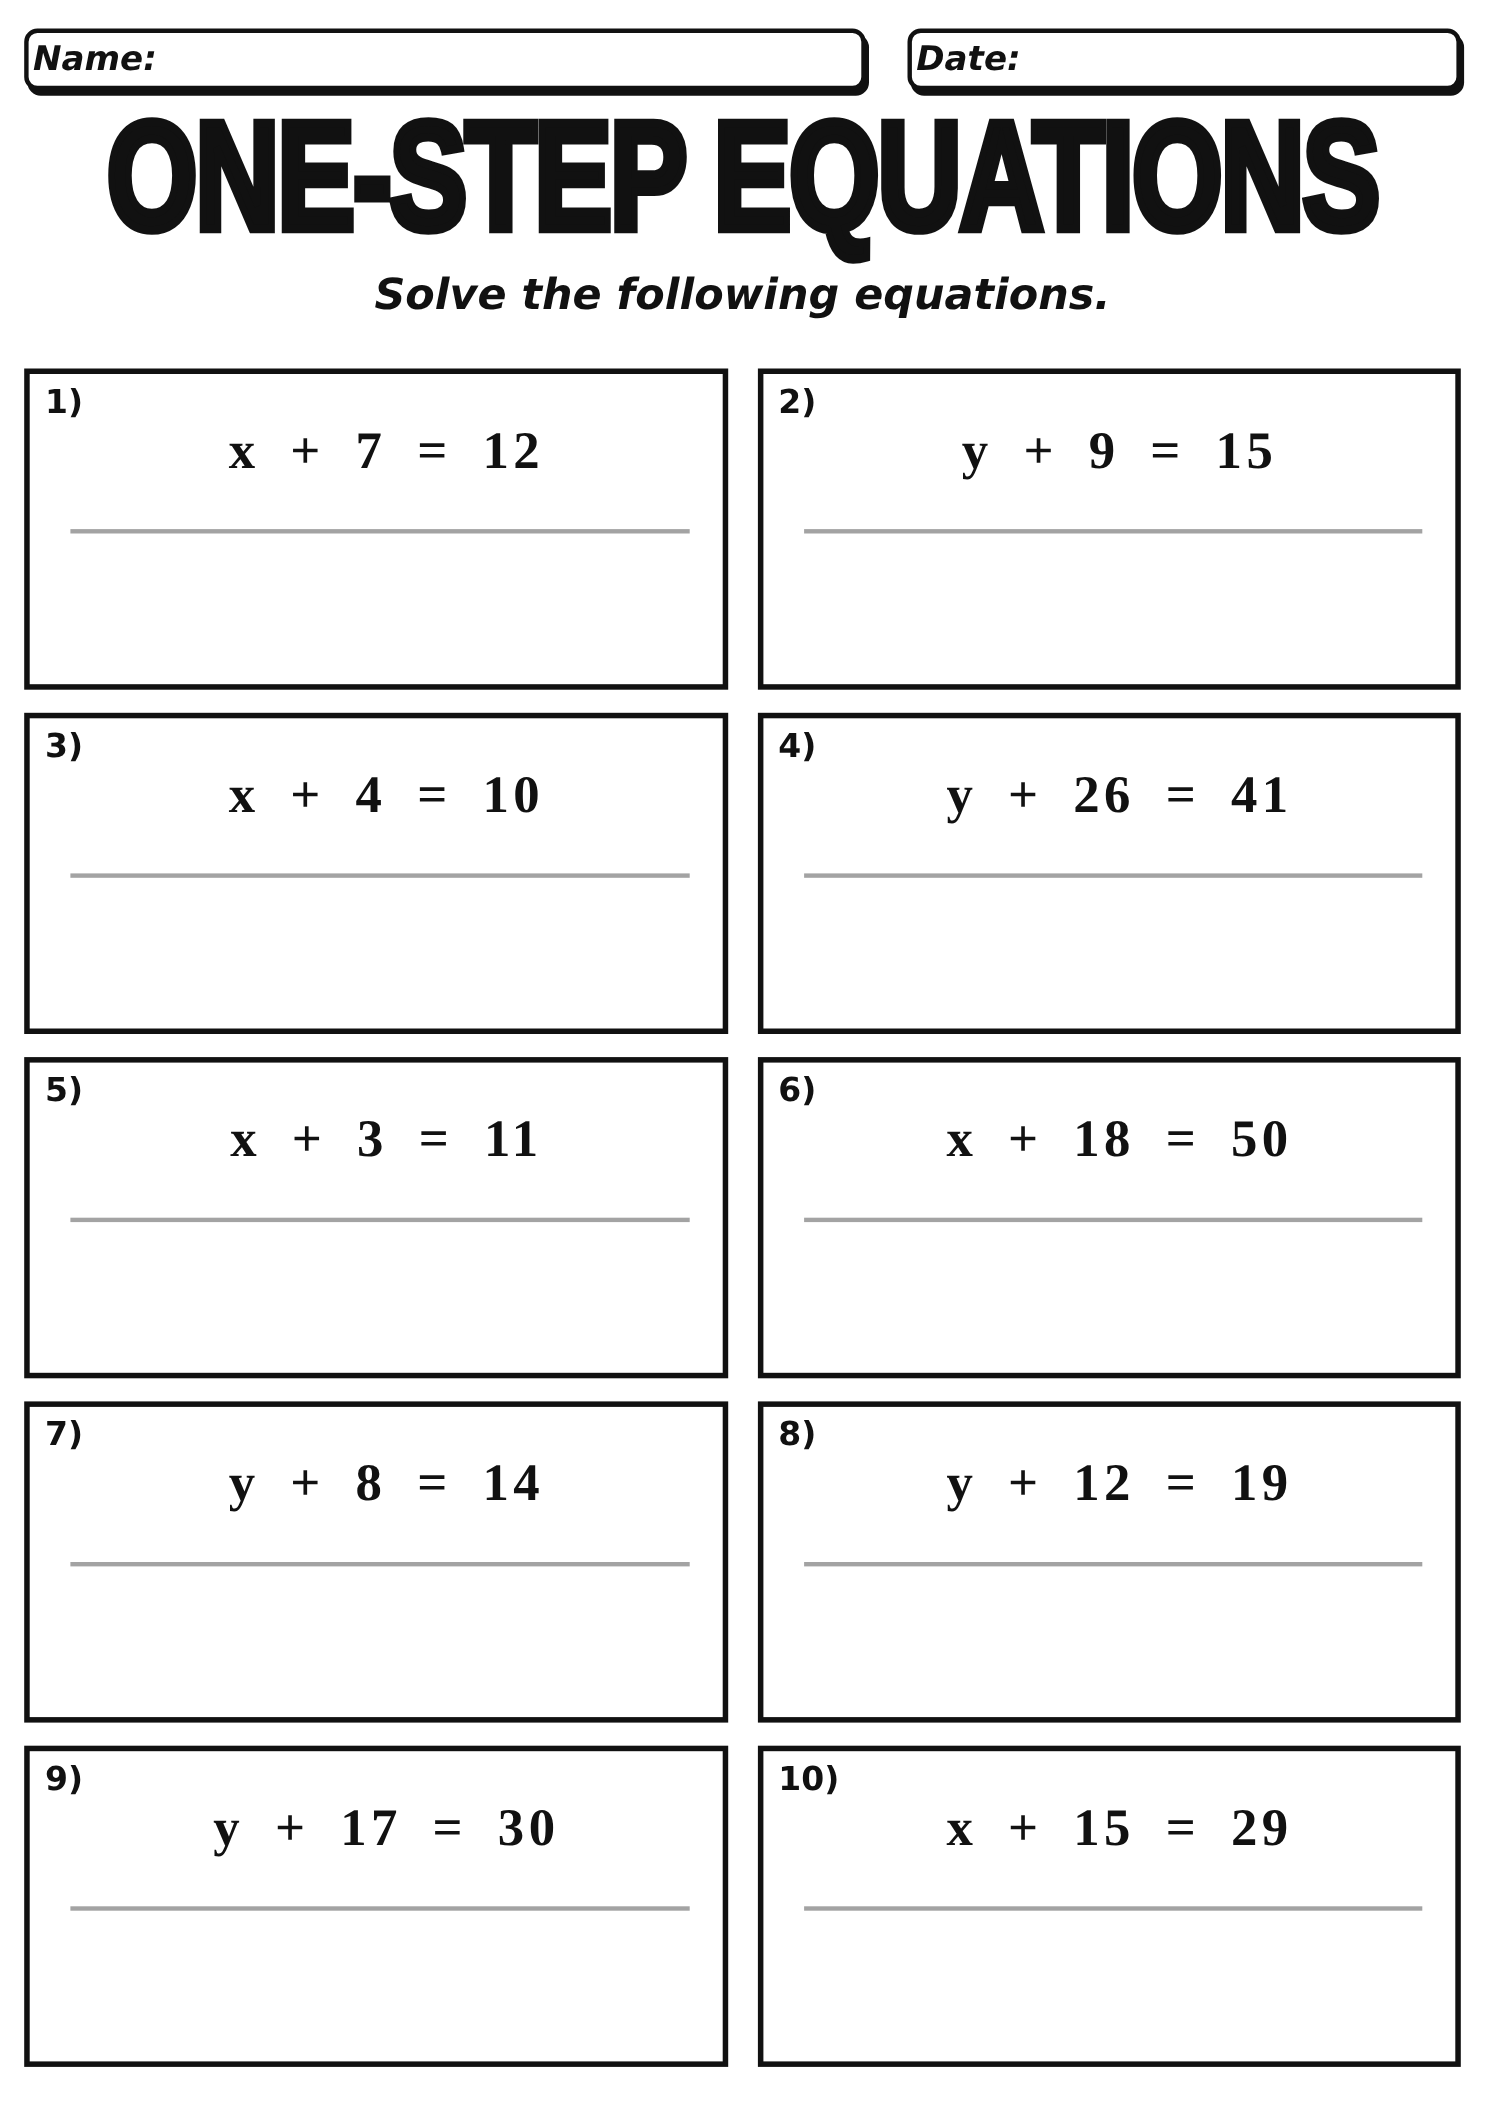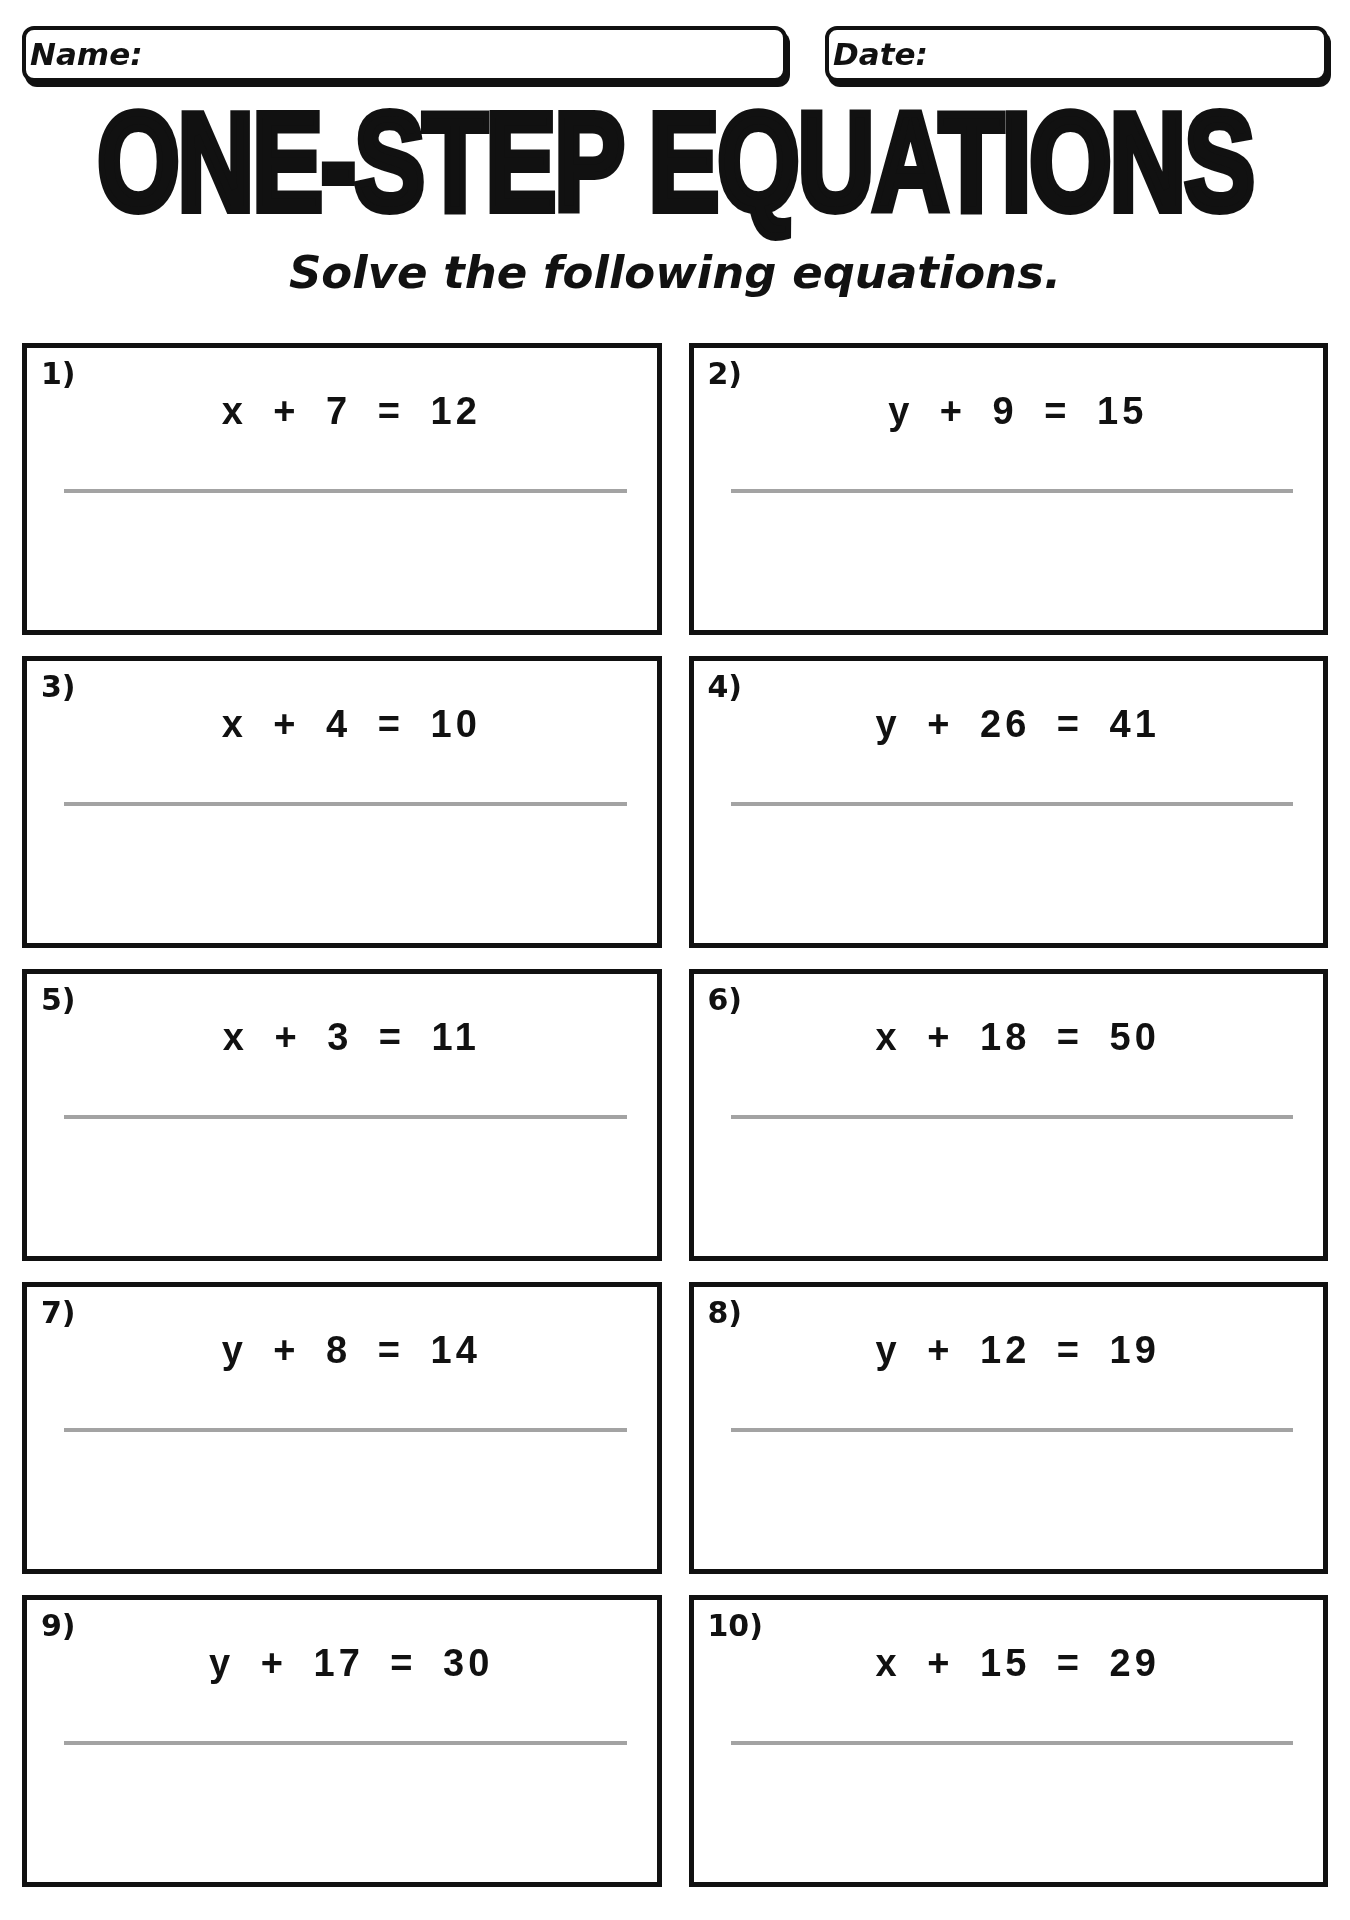--- a/index.html
+++ b/index.html
@@ -65,21 +65,21 @@
     -webkit-text-stroke:6px var(--ink);
     color:var(--ink);
     line-height:1;
   }
   .subtitle{
     margin-top:6px;
     text-align:center;
     font-family:"DejaVu Sans",sans-serif;
     font-style:italic;
     font-weight:700;
-    font-size:45px;
+    font-size:39px;
   }
 
   
   .grid{
     margin-top:44px;
     display:grid;
     grid-template-columns:1fr 1fr;
     grid-template-rows:repeat(5,292px);
     column-gap:27px;
     row-gap:21px;
@@ -93,23 +93,23 @@
     position:absolute;
     top:8px;left:14px;
     font-family:"DejaVu Sans",sans-serif;
     font-weight:700;
     font-size:30px;
   }
   .equation{
     position:absolute;
     top:42px;left:0;right:0;
     text-align:center;
-    font-family:Liberation Sans, sans-serif;
+    font-family:Liberation Serif, serif;
     font-weight:700;
-    font-size:38px;
+    font-size:48px;
     letter-spacing:4px;
     word-spacing:12px;
     white-space:nowrap;
     padding-left:19px;
   }
   .answer-line{
     position:absolute;
     top:141px;
     left:37px;right:30px;
     height:4px;

